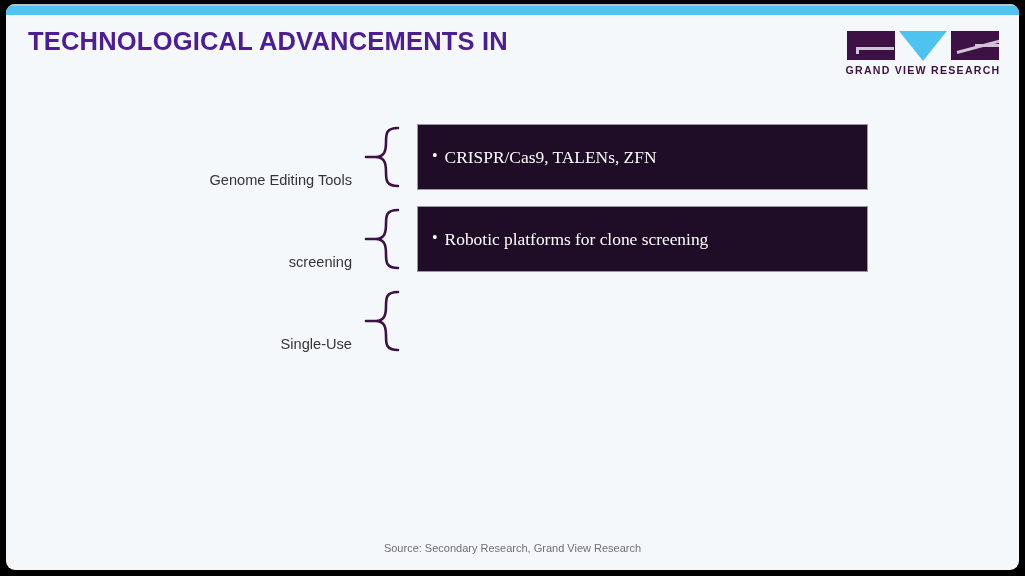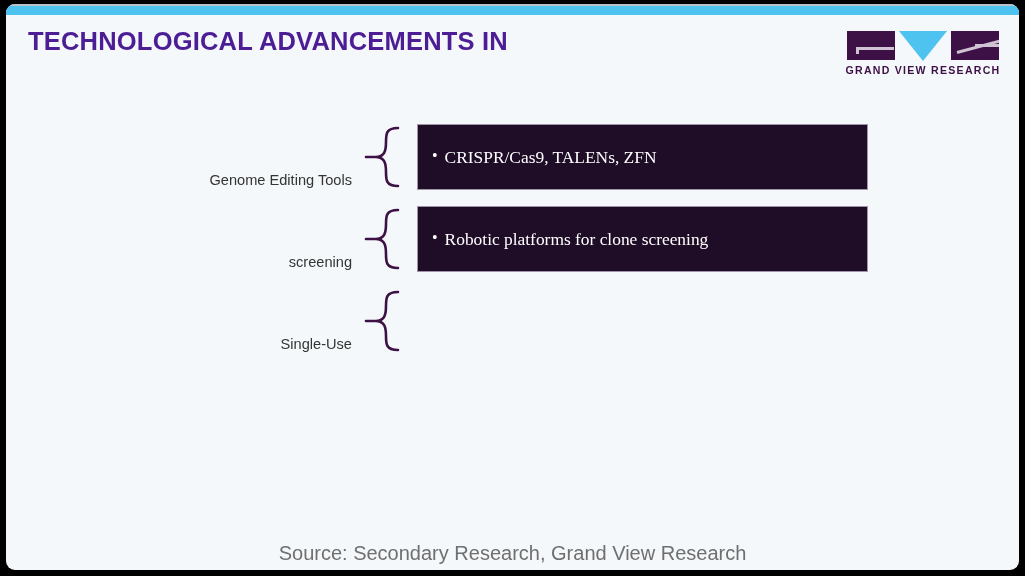--- a/index.html
+++ b/index.html
@@ -211,21 +211,21 @@
   }
 
   
   #footer {
     position: absolute;
     left: 0;
     top: 538px;
     width: 100%;
     text-align: center;
     color: #6f6f70;
-    font-size: 20px;
+    font-size: 11px;
     font-family: "Liberation Sans", sans-serif;
   }
 </style>
 </head>
 <body>
 
 <div id="slide">
 
   <div id="topbar">
     <div id="topbar-edge"></div>

